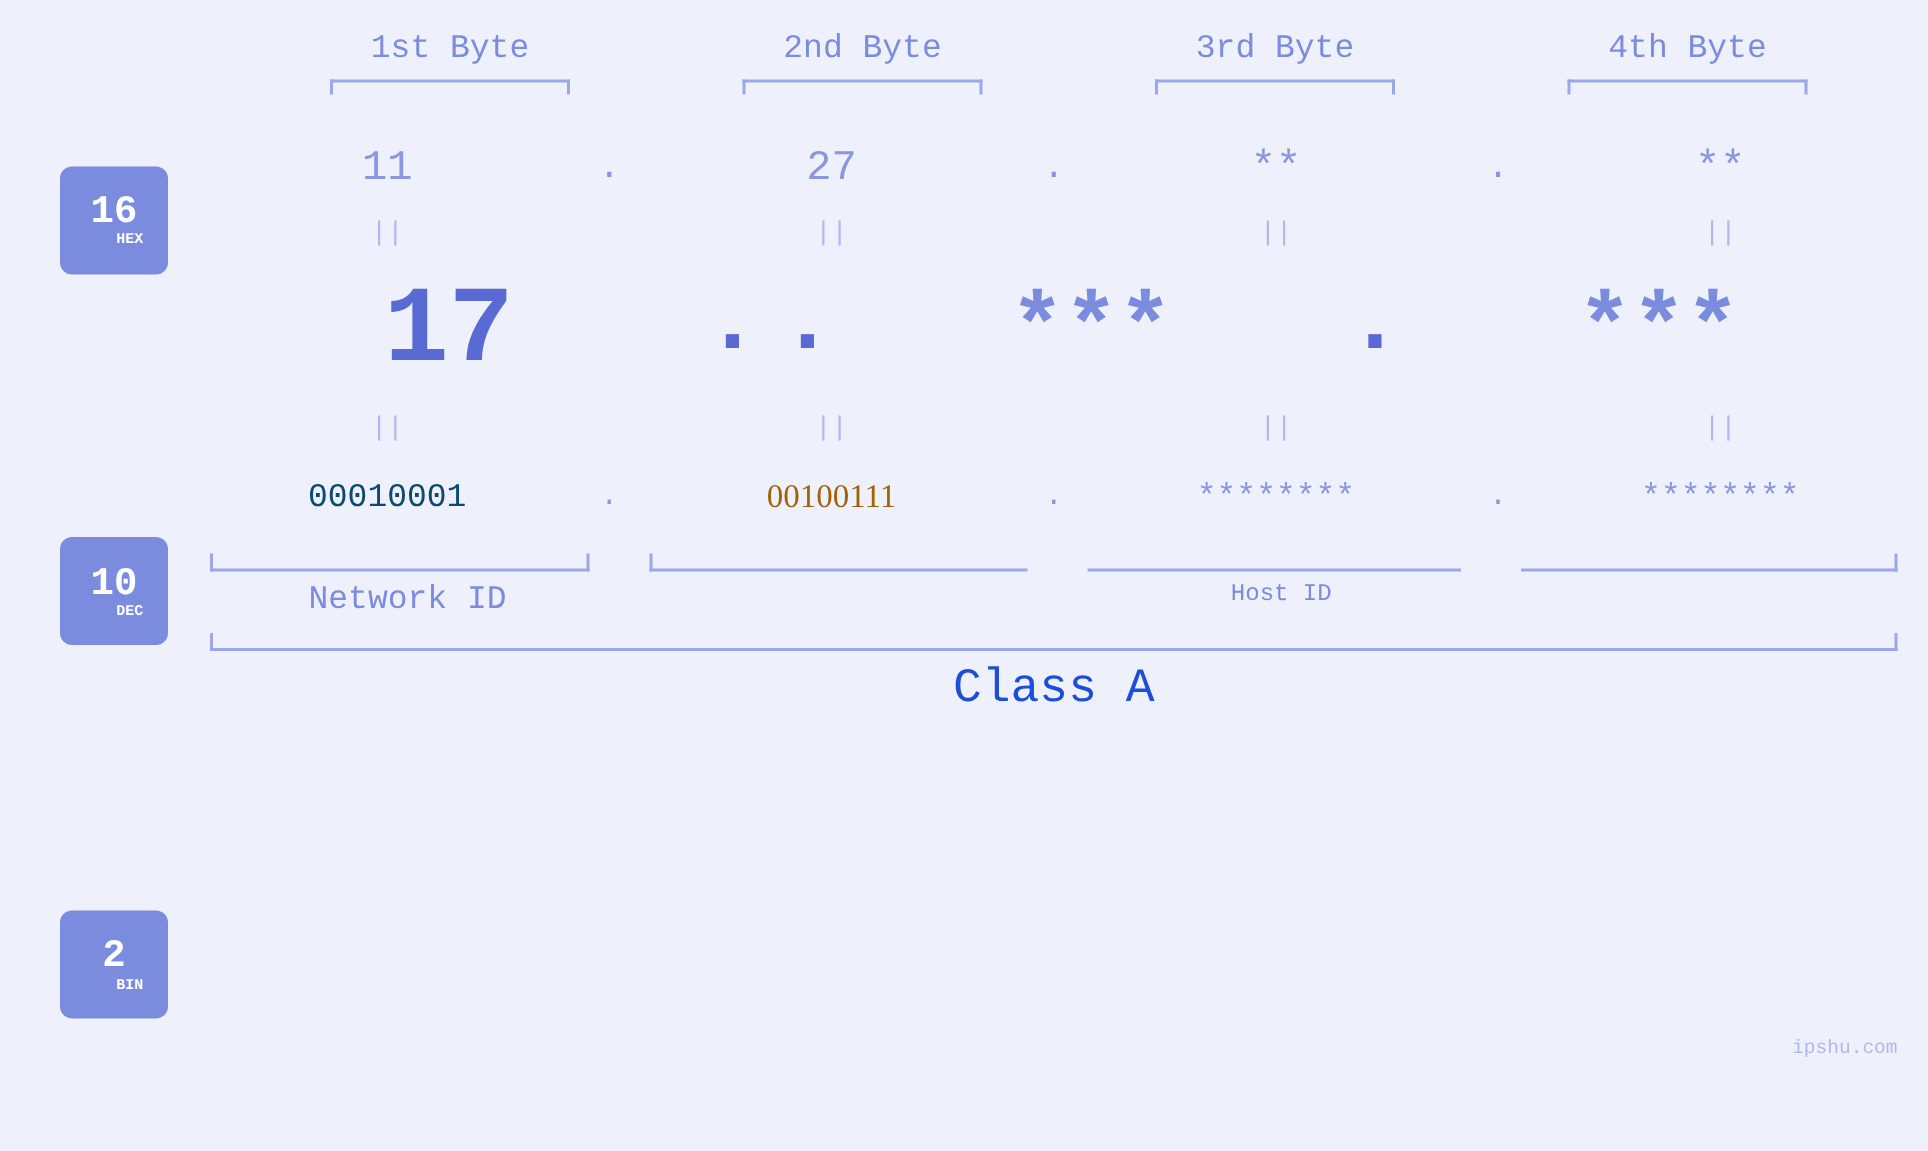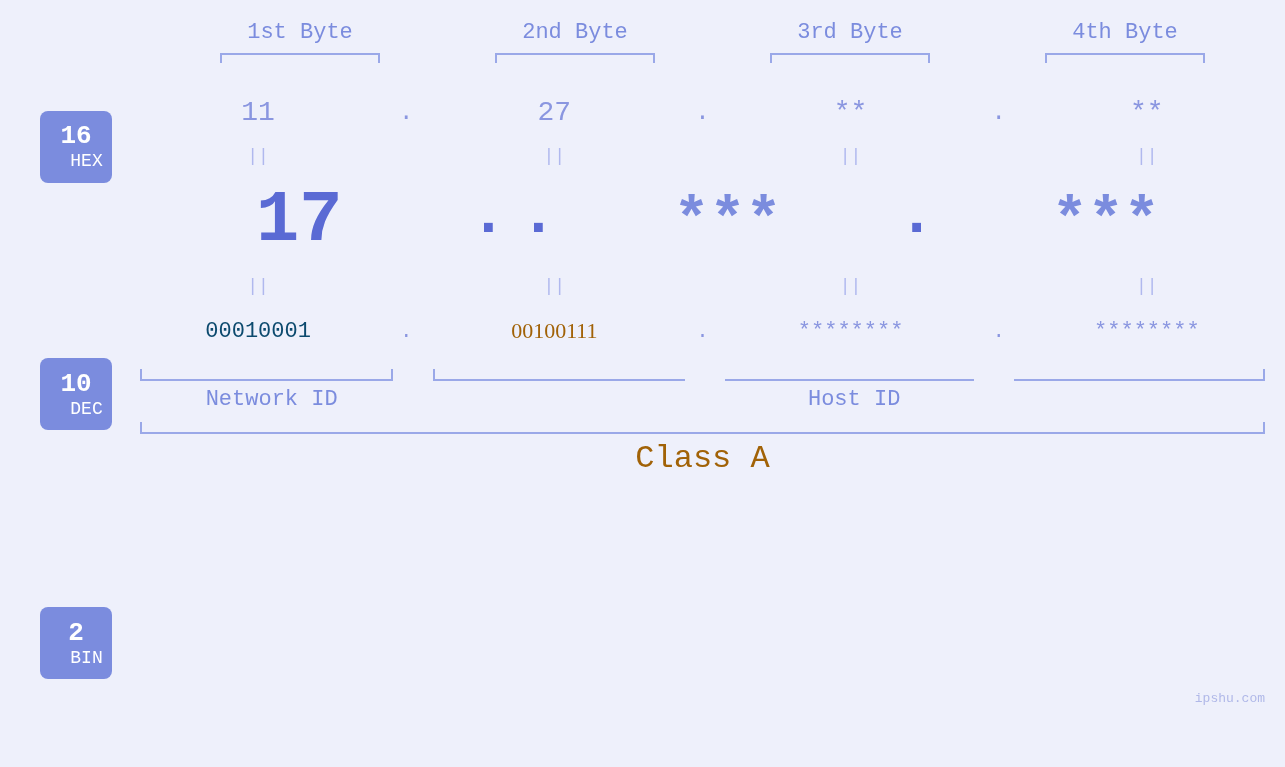--- a/index.html
+++ b/index.html
@@ -75,22 +75,22 @@
       margin-bottom: 0;
     }
 
     .badge-number {
       font-size: 26px;
       font-weight: bold;
       line-height: 1.1;
     }
 
     .badge-label {
-      font-size: 18px;
-      font-weight: normal;
+      font-size: 10px;
+      font-weight: bold;
       margin-left: 21px;
     }
 
     .data-row {
       display: flex;
       align-items: center;
       width: 100%;
       gap: 10px;
     }
 
@@ -283,28 +283,28 @@
         <div style="flex:1; height:12px; border-bottom:2px solid #9aa8e8; border-left:2px solid #9aa8e8;"></div>
         <div style="width:40px;"></div>
         <div style="flex:1; height:12px; border-bottom:2px solid #9aa8e8;"></div>
         <div style="width:40px;"></div>
         <div style="flex:1; height:12px; border-bottom:2px solid #9aa8e8; border-right:2px solid #9aa8e8;"></div>
       </div>
 
       <div style="display:flex; width:100%; margin-top:6px;">
         <div style="flex:1; text-align:center; color:#7b8cde; font-size:22px; font-family:'Courier New',monospace;">Network ID</div>
         <div style="width:40px;"></div>
-        <div style="flex:3.12; text-align:center; color:#7b8cde; font-size:22px; font-family:'Courier New',monospace;">Host ID</div>
+        <div style="flex:3.12; text-align:center; color:#7b8cde; font-size:16px; font-family:'Courier New',monospace;">Host ID</div>
       </div>
 
       <div style="display:flex; width:100%; margin-top:10px;">
         <div style="flex:1; height:12px; border-bottom:2px solid #9aa8e8; border-left:2px solid #9aa8e8; border-right:2px solid #9aa8e8;"></div>
       </div>
 
-      <div style="text-align:center; color:#a16207; font-size:32px; font-family:'Courier New',monospace; margin-top:6px; width:100%;">Class A</div>
+      <div style="text-align:center; color:#1d4ed8; font-size:32px; font-family:'Courier New',monospace; margin-top:6px; width:100%;">Class A</div>
 
     </div>
 
     <div style="width:20px;"></div>
   </div>
 
   <div class="watermark">ipshu.com</div>
 
 </div>
 

